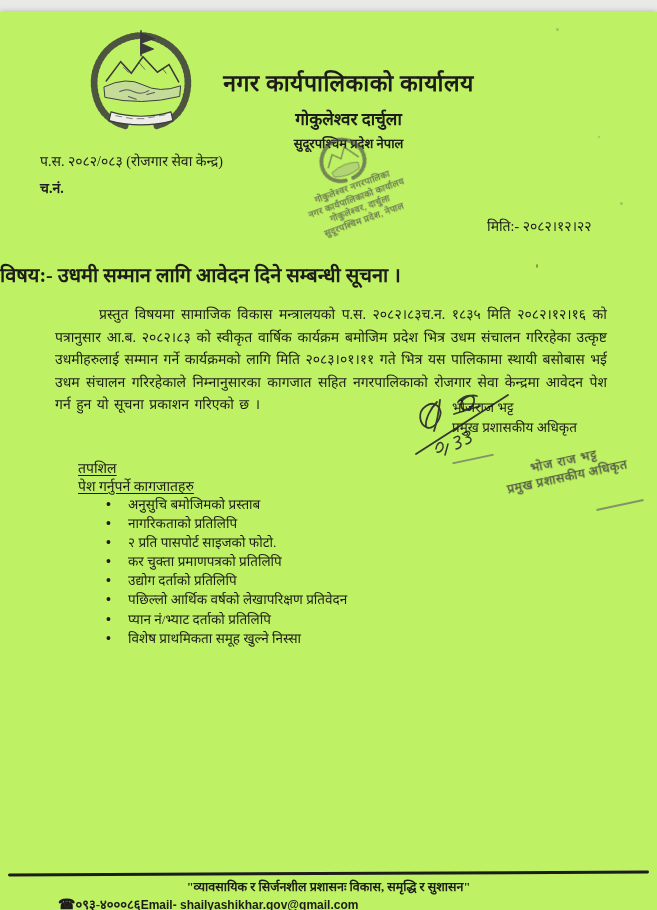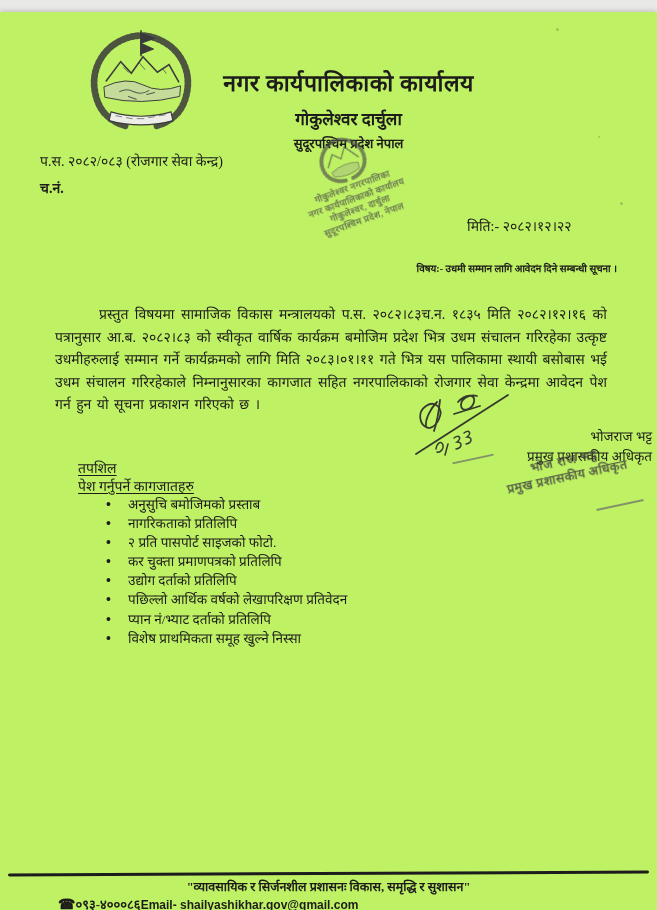--- a/index.html
+++ b/index.html
@@ -21,31 +21,31 @@
     left:281px;top:122px;width:150px;height:126px;
     transform:rotate(-20deg);transform-origin:50% 50%;
     color:#4c4c4c;opacity:.72;filter:blur(.3px);
     text-align:center;pointer-events:none;
   }
   .office-stamp .line{font-size:9px;line-height:11.5px;font-weight:bold;letter-spacing:.4px;}
   .stamp-blob{display:block;margin:0 auto 1px auto;}
   
   .ref1{left:40px;top:139px;font-size:14px;}
   .ref2{left:40px;top:166px;font-size:14px;font-weight:bold;}
-  .date{left:467px;top:204px;font-size:14px;}
+  .date{left:487px;top:204px;font-size:14px;}
   
-  .subject{left:0;right:40px;top:249px;text-align:right;font-size:10px;font-weight:600;}
+  .subject{left:0;right:40px;top:249px;text-align:left;font-size:20px;font-weight:600;}
   
   .body-par{
     left:55px;width:552px;top:292px;font-size:14px;line-height:22.5px;
     text-align:justify;text-indent:44px;word-spacing:2px;
   }
   
   .sig-svg{left:406px;top:374px;width:108px;height:80px;}
-  .sig-block{left:452px;top:415px;width:200px;text-align:right;}
+  .sig-block{left:452px;top:386px;width:200px;text-align:left;}
   .sig-name{font-size:13.5px;line-height:20px;}
   .sig-desig{font-size:13.5px;line-height:20px;}
   .name-stamp{
     left:468px;top:441px;width:195px;text-align:center;
     transform:rotate(-12deg);color:#3f3f3f;opacity:.8;filter:blur(.25px);
   }
   .name-stamp .l1{font-size:12.5px;font-weight:bold;line-height:16px;letter-spacing:1px;}
   .name-stamp .l2{font-size:12.5px;font-weight:bold;line-height:16px;letter-spacing:.5px;}
   .stamp-dash{background:#6a6a6a;height:1.5px;opacity:.7;}
   .dash1{left:452px;top:446px;width:42px;transform:rotate(-12deg);}

